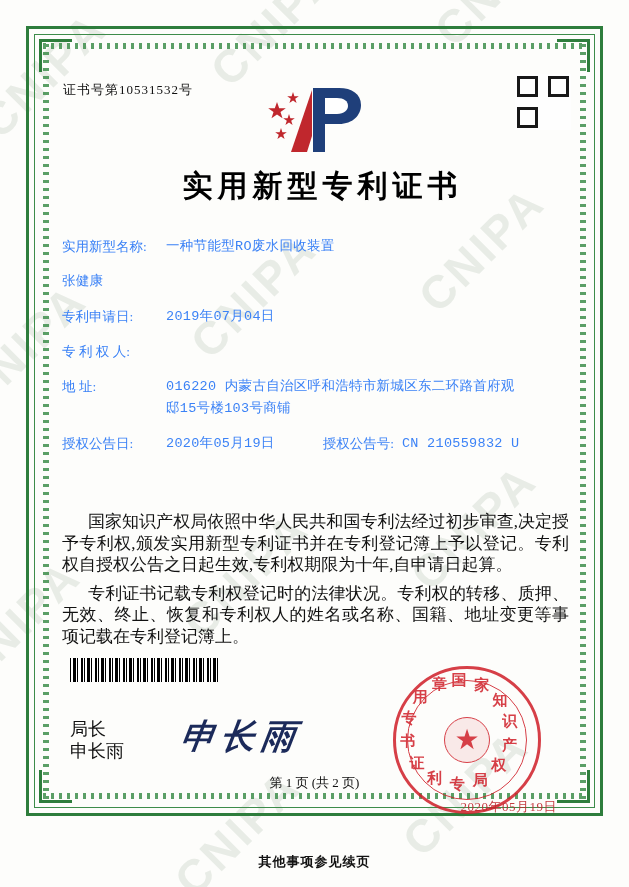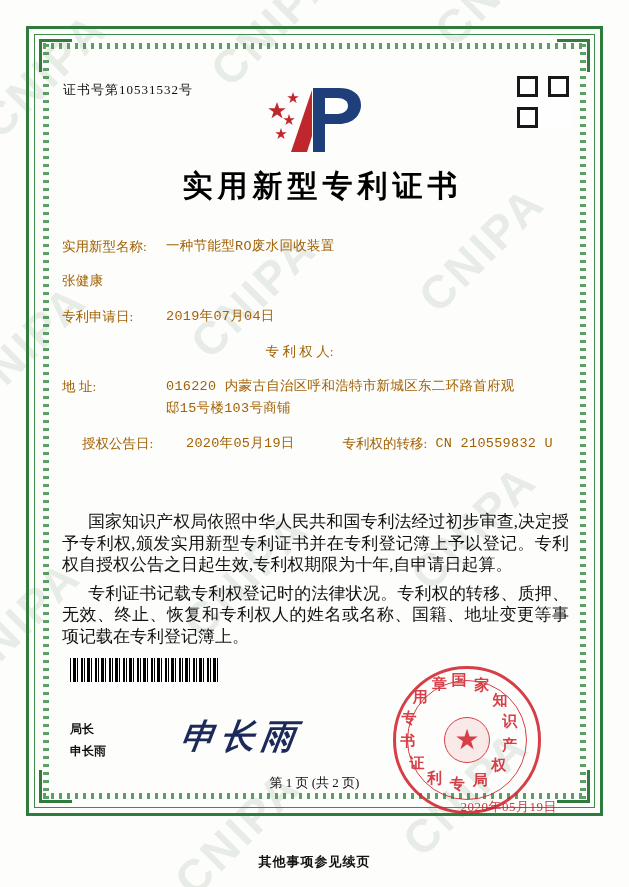--- a/index.html
+++ b/index.html
@@ -164,22 +164,21 @@
     position: absolute;
     left: 36px; top: 210px;
     right: 30px;
   }
   .field-row {
     display: flex;
     align-items: flex-start;
     font-size: 13.5px;
     line-height: 22px;
     margin-bottom: 13px;
-    color: #a16207;
-    justify-content: center;
+    color: #3b82f6;
   }
   .field-label {
     width: 104px;
     flex: none;
     letter-spacing: 0px;
     white-space: nowrap;
   }
   .field-value {
     flex: 1;
     letter-spacing: .3px;
@@ -215,24 +214,23 @@
       #000 3px 6px, #fff 6px 7px,
       #000 7px 8px, #fff 8px 11px,
       #000 11px 13px, #fff 13px 14px
     );
   }
 
   
   .sig-label {
     position: absolute;
     left: 44px; top: 692px;
-    font-size: 12px;
+    font-size: 18px;
     line-height: 22px;
     color: #111;
-    font-weight: bold;
   }
   .handwriting {
     position: absolute;
     left: 155px; top: 688px;
     font-size: 34px;
     font-family: "Liberation Serif", "DejaVu Serif", serif;
     font-style: italic;
     font-weight: bold;
     color: #1b2a5a;
     letter-spacing: 6px;
@@ -395,21 +393,21 @@
         <div class="field-value">
           <span class="sub-line">016220 内蒙古自治区呼和浩特市新城区东二环路首府观</span>
           <span class="sub-line">邸15号楼103号商铺</span>
         </div>
       </div>
 
       <div class="field-row two-col">
         <div class="field-label">授权公告日:</div>
         <div class="field-value">2020年05月19日</div>
         <span class="inline-gap"></span>
-        <div class="field-label" style="width:auto;margin-right:8px;">专利权的转移:</div>
+        <div class="field-label" style="width:auto;margin-right:8px;">授权公告号:</div>
         <div class="field-value">CN 210559832 U</div>
       </div>
 
     </div>
 
     <div class="paragraphs">
       <p>国家知识产权局依照中华人民共和国专利法经过初步审查,决定授予专利权,颁发实用新型专利证书并在专利登记簿上予以登记。专利权自授权公告之日起生效,专利权期限为十年,自申请日起算。</p>
       <p>专利证书记载专利权登记时的法律状况。专利权的转移、质押、无效、终止、恢复和专利权人的姓名或名称、国籍、地址变更等事项记载在专利登记簿上。</p>
     </div>
 

